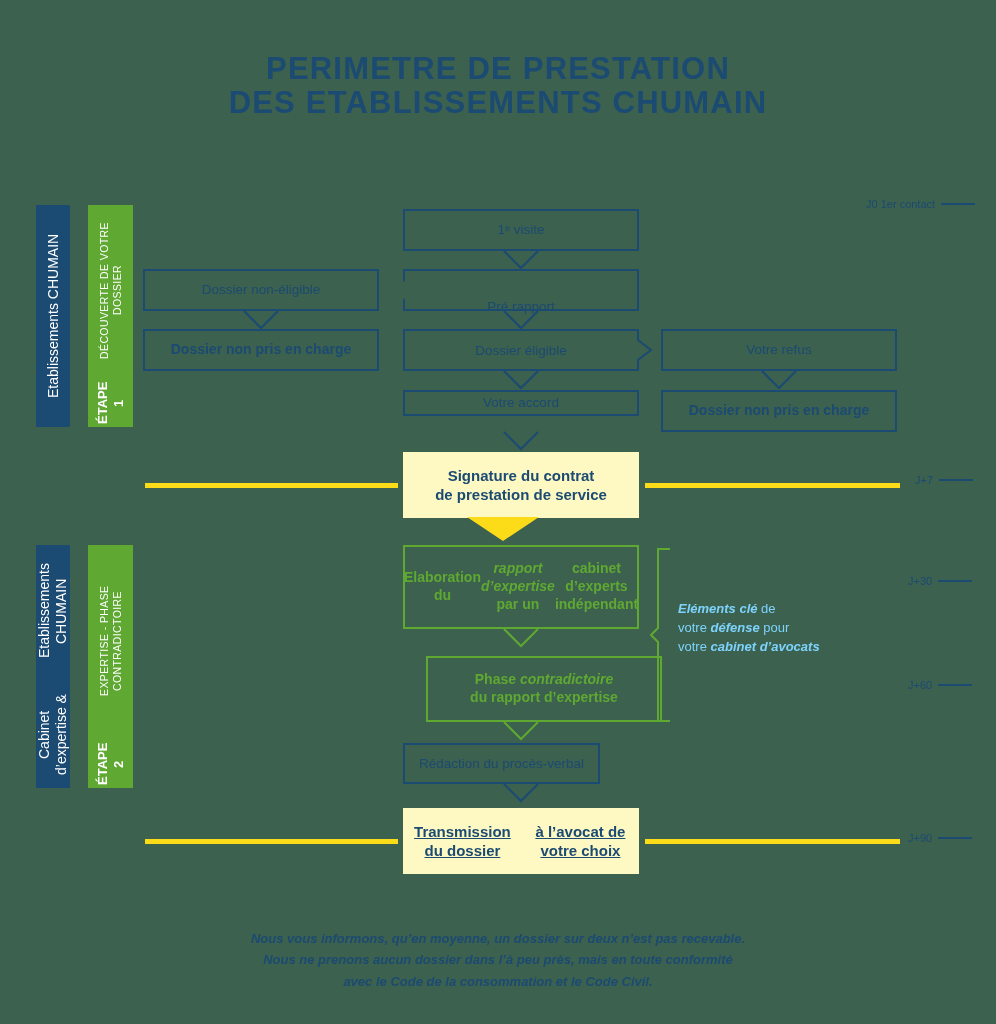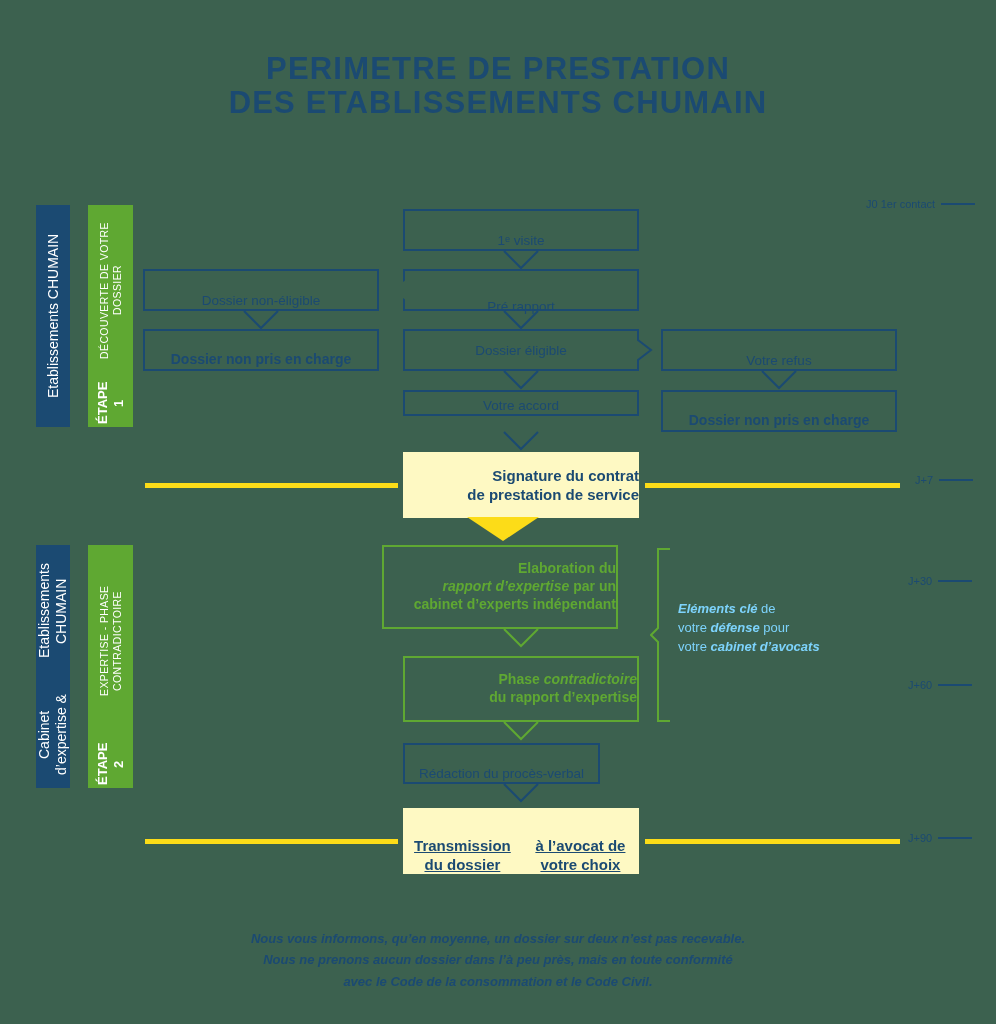--- a/index.html
+++ b/index.html
@@ -42,21 +42,21 @@
 
   #rail-navy-1{left:36px;top:205px;width:34px;height:222px;}
   #rail-green-1{left:88px;top:205px;width:45px;height:222px;}
   #rail-navy-2{left:36px;top:545px;width:34px;height:243px;}
   #rail-green-2{left:88px;top:545px;width:45px;height:243px;}
 
   
   .box{
     position:absolute;
     box-sizing:border-box;
-    display:flex;align-items:flex-end;justify-content:center;
+    display:flex;align-items:center;justify-content:center;
     text-align:center;
     line-height:1.28;
   }
   .box.navy{
     border:2px solid #1b4a72;
     color:#1b4a72;
     font-size:13.5px;
   }
   .box.navy.bold{font-weight:700;font-size:14px;}
   .box.green{
@@ -234,34 +234,34 @@
   <div class="box yellow" style="left:403px;top:452px;width:236px;height:66px;flex-direction:column;">
     <span>Signature du contrat</span>
     <span>de prestation de service</span>
   </div>
   <div class="notch-down" style="left:503px;top:517px;width:72px;height:24px;">
     <svg width="72" height="24" viewBox="0 0 72 24">
       <polygon points="0,0 72,0 36,24" fill="#FCDC18"></polygon>
     </svg>
   </div>
 
-  <div class="box green" style="left:382px;top:545px;width:236px;height:84px;flex-direction:column;">
+  <div class="box green" style="left:403px;top:545px;width:236px;height:84px;">
     <span>Elaboration du</span>
     <span>
       <i>rapport d’expertise</i><span> par un</span>
     </span>
     <span>cabinet d’experts indépendant</span>
   </div>
   <div class="notch-down" style="left:521px;top:628px;">
     <svg width="36" height="20" viewBox="0 0 36 20">
       <polyline points="1,1 18,18 35,1" fill="none" stroke="#5fa832" stroke-width="2"></polyline>
     </svg>
   </div>
 
-  <div class="box green" style="left:403px;top:656px;width:236px;height:66px;flex-direction:column;">
+  <div class="box green" style="left:426px;top:656px;width:236px;height:66px;flex-direction:column;">
     <span>
       <span>Phase </span><i>contradictoire</i>
     </span>
     <span>du rapport d’expertise</span>
   </div>
   <div class="notch-down" style="left:521px;top:721px;">
     <svg width="36" height="20" viewBox="0 0 36 20">
       <polyline points="1,1 18,18 35,1" fill="none" stroke="#5fa832" stroke-width="2"></polyline>
     </svg>
   </div>

